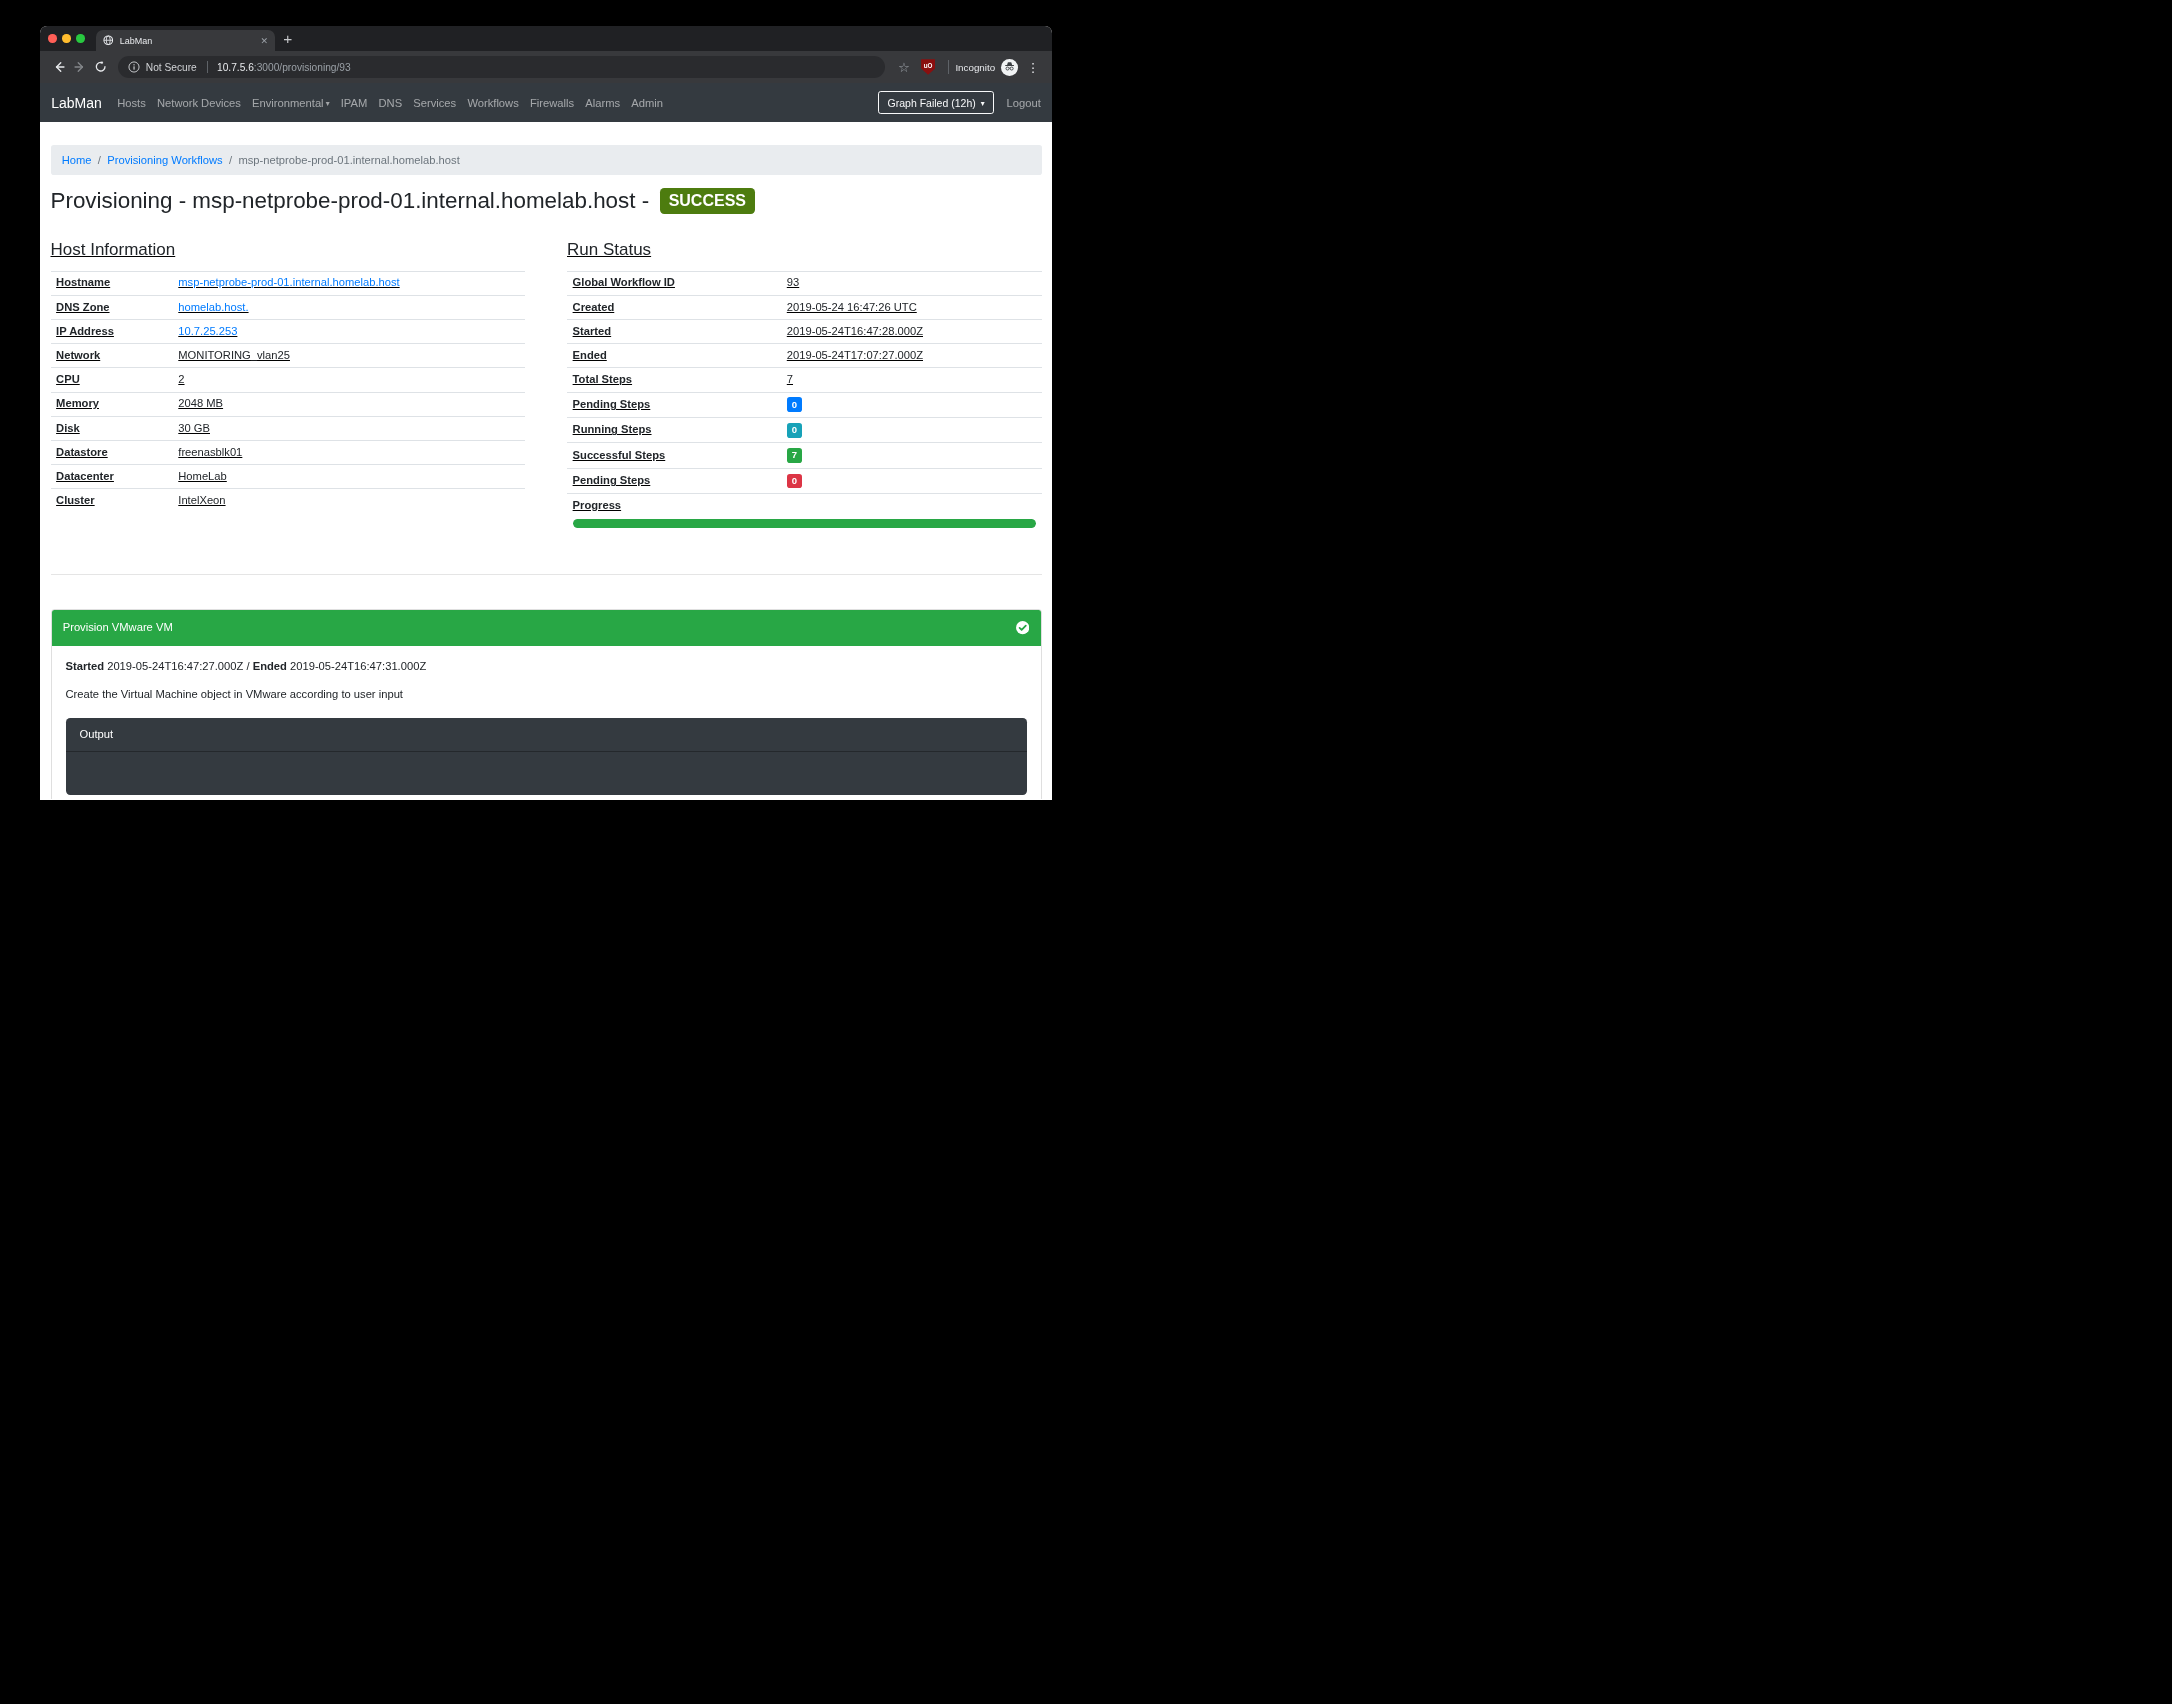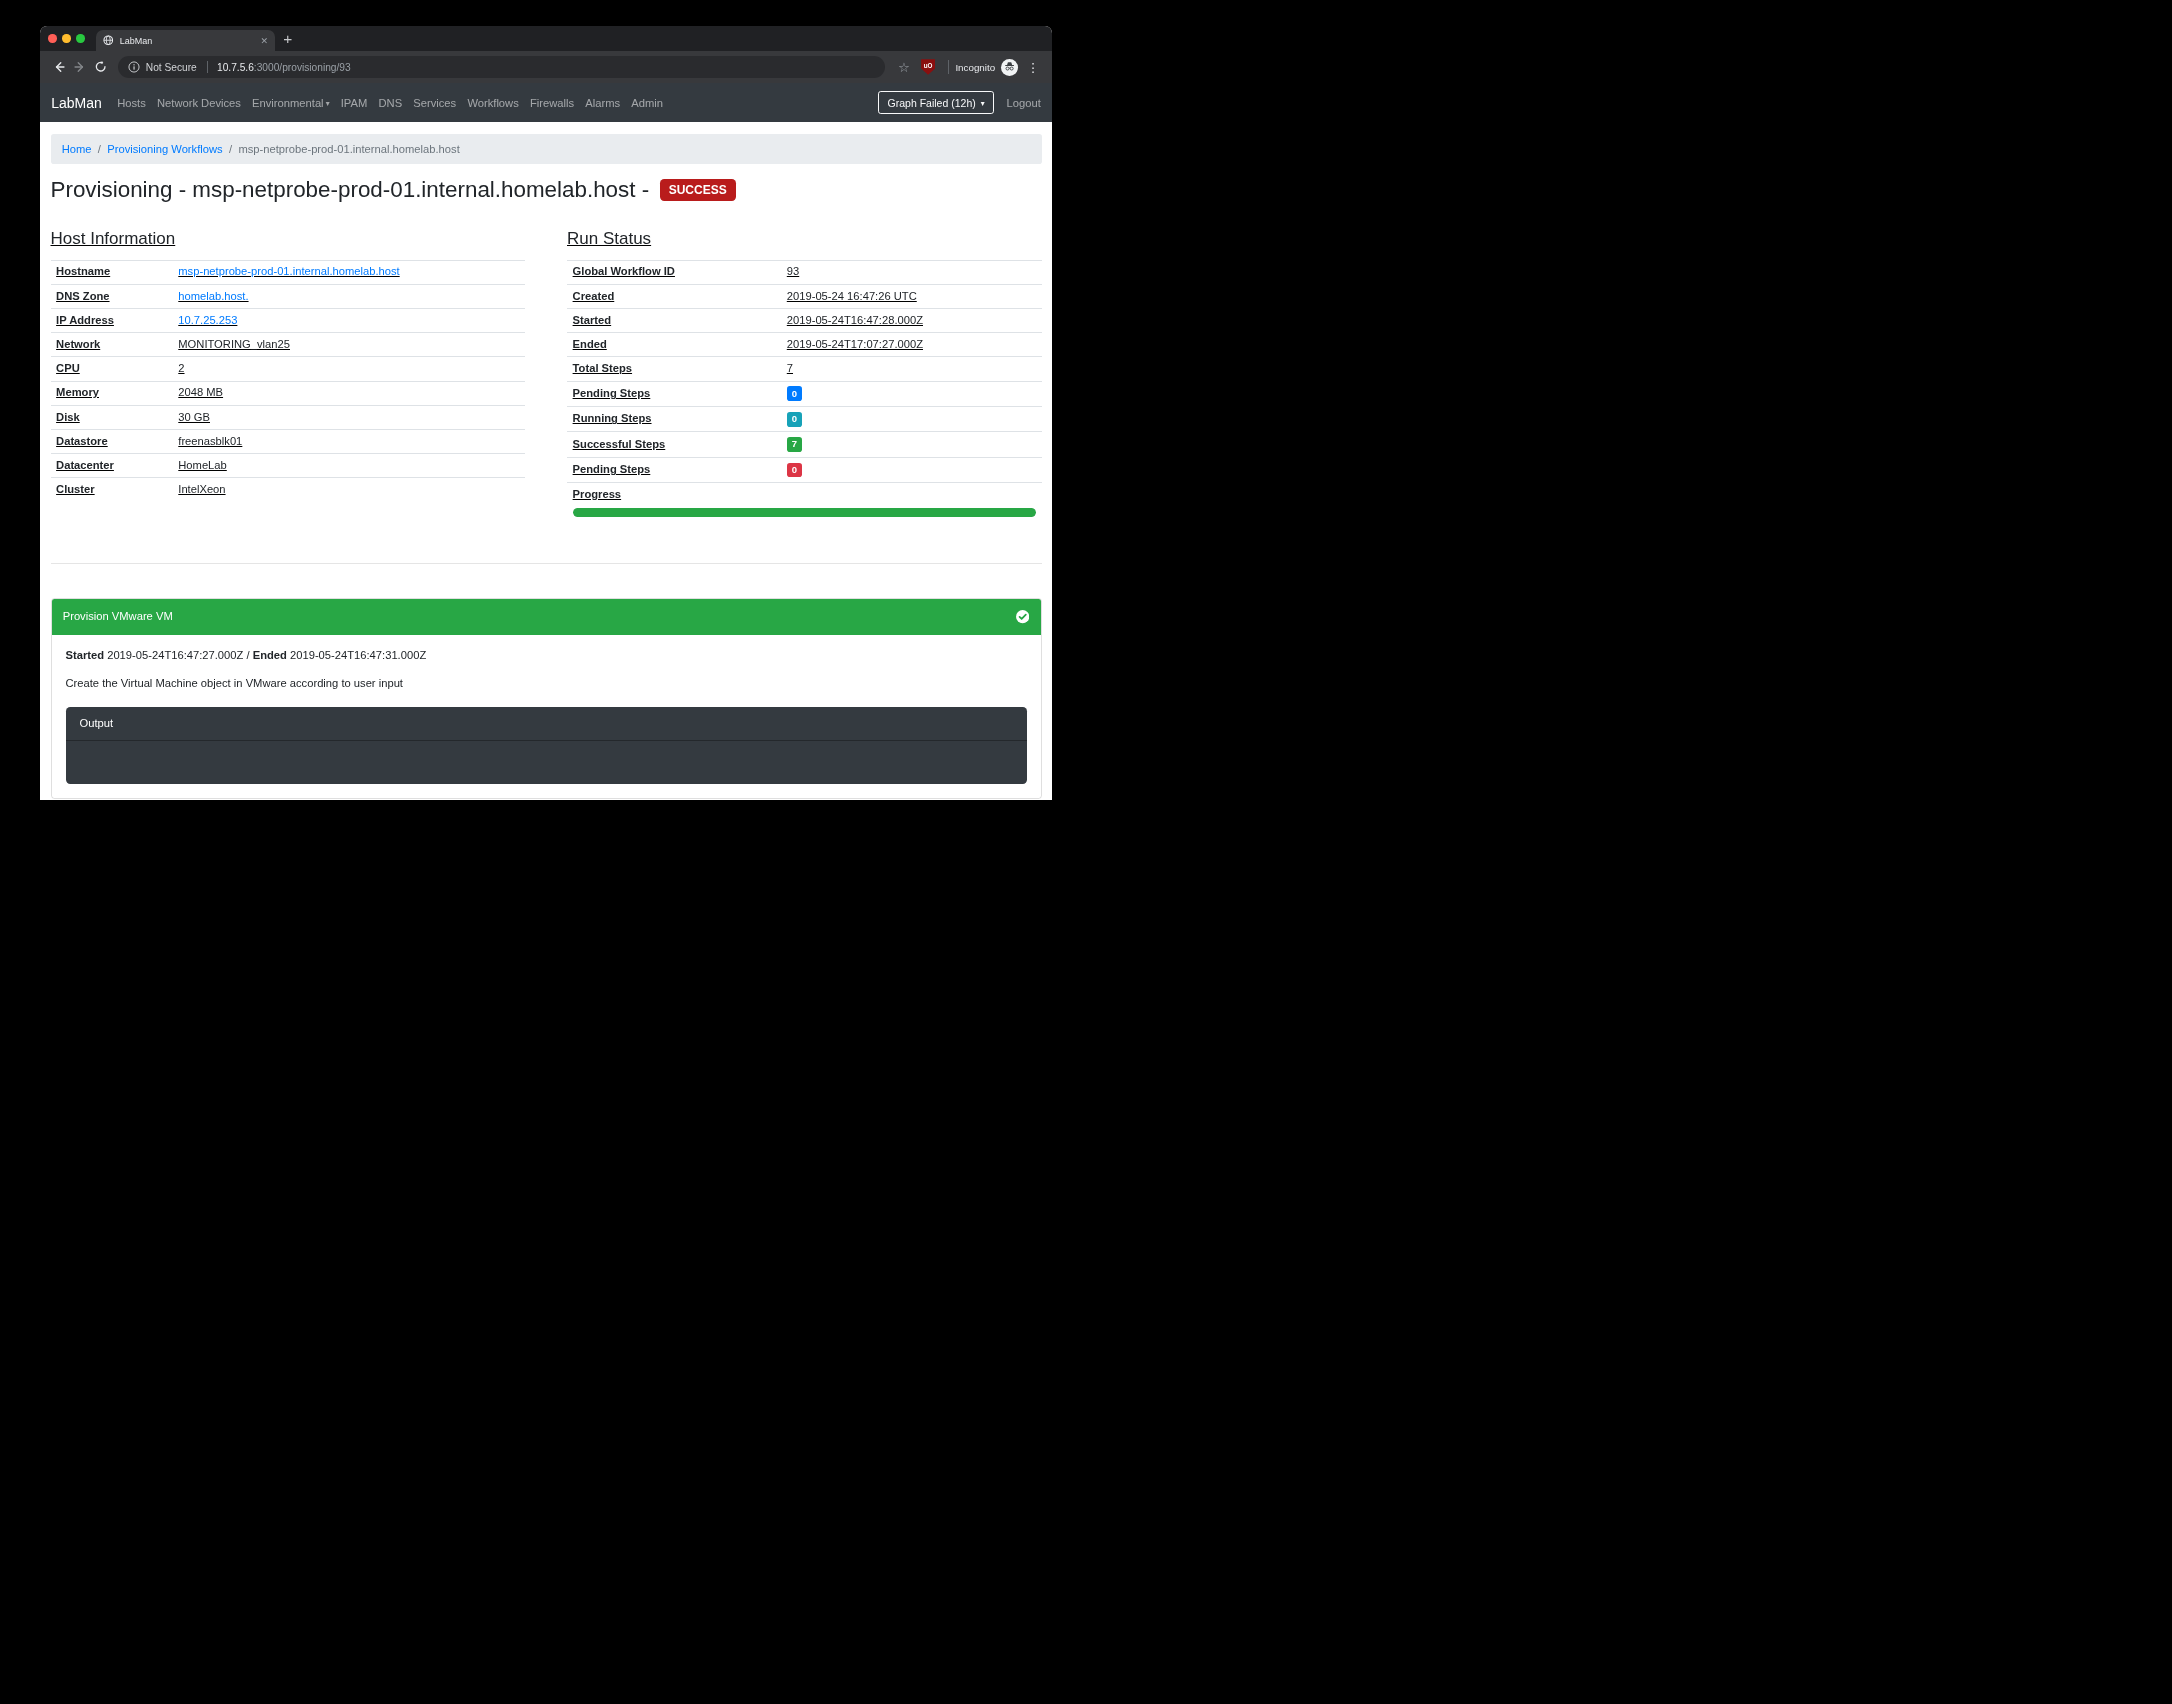--- a/index.html
+++ b/index.html
@@ -44,26 +44,26 @@
   .brand{color:#fff;font-size:14px;text-decoration:none;margin-right:9.8px;}
   .nav-item{color:rgba(255,255,255,.55);font-size:11.2px;text-decoration:none;padding:0 5.6px;white-space:nowrap;}
   .caret{font-size:7.7px;vertical-align:0.7px;margin-left:2.1px;}
   .nav-right{margin-left:auto;display:flex;align-items:center;}
   .graph-btn{background:transparent;border:0.7px solid #f8f9fa;border-radius:2.8px;color:#f8f9fa;
     padding:4.9px 8.4px;font-size:10.5px;font-family:inherit;white-space:nowrap;}
   .logout{margin-left:12.6px;color:rgba(255,255,255,.55);font-size:11.2px;text-decoration:none;}
 
   
   .page{background:#fff;height:677px;overflow:hidden;padding:0 10.5px;box-sizing:border-box;}
-  .breadcrumb{margin-top:12px;background:#e9ecef;border-radius:2.8px;padding:9px 11.2px;font-size:11.2px;color:#6c757d;}
+  .breadcrumb{margin-top:23px;background:#e9ecef;border-radius:2.8px;padding:9px 11.2px;font-size:11.2px;color:#6c757d;}
   .breadcrumb a{color:#007bff;text-decoration:none;}
   .bc-sep{margin:0 6.3px;color:#6c757d;}
 
   .page-title{display:flex;align-items:center;gap:10.5px;margin:11.2px 0 0 0;font-size:22.4px;font-weight:500;color:#212529;line-height:1.3;}
-  .badge-lg{background:#b91c1c;color:#fff;font-weight:700;font-size:12px;padding:4.9px 9px;border-radius:4.2px;line-height:1;}
+  .badge-lg{background:#4d7c0f;color:#fff;font-weight:700;font-size:16px;padding:4.9px 9px;border-radius:4.2px;line-height:1;}
 
   .columns{display:flex;margin-top:25px;text-decoration:underline;}
   .col{flex:1;min-width:0;}
   .col + .col{margin-left:42px;}
   .section-heading{font-size:17px;font-weight:500;color:#212529;margin:0 0 9.8px 0;line-height:1.2;}
 
   table.info{width:100%;border-collapse:collapse;font-size:11.2px;color:#212529;}
   table.info th,table.info td{text-align:left;padding:4.9px 5.6px;border-top:0.7px solid #dee2e6;vertical-align:middle;line-height:1.2;}
   table.info th{font-weight:700;}
   table.host th{width:111px;}

